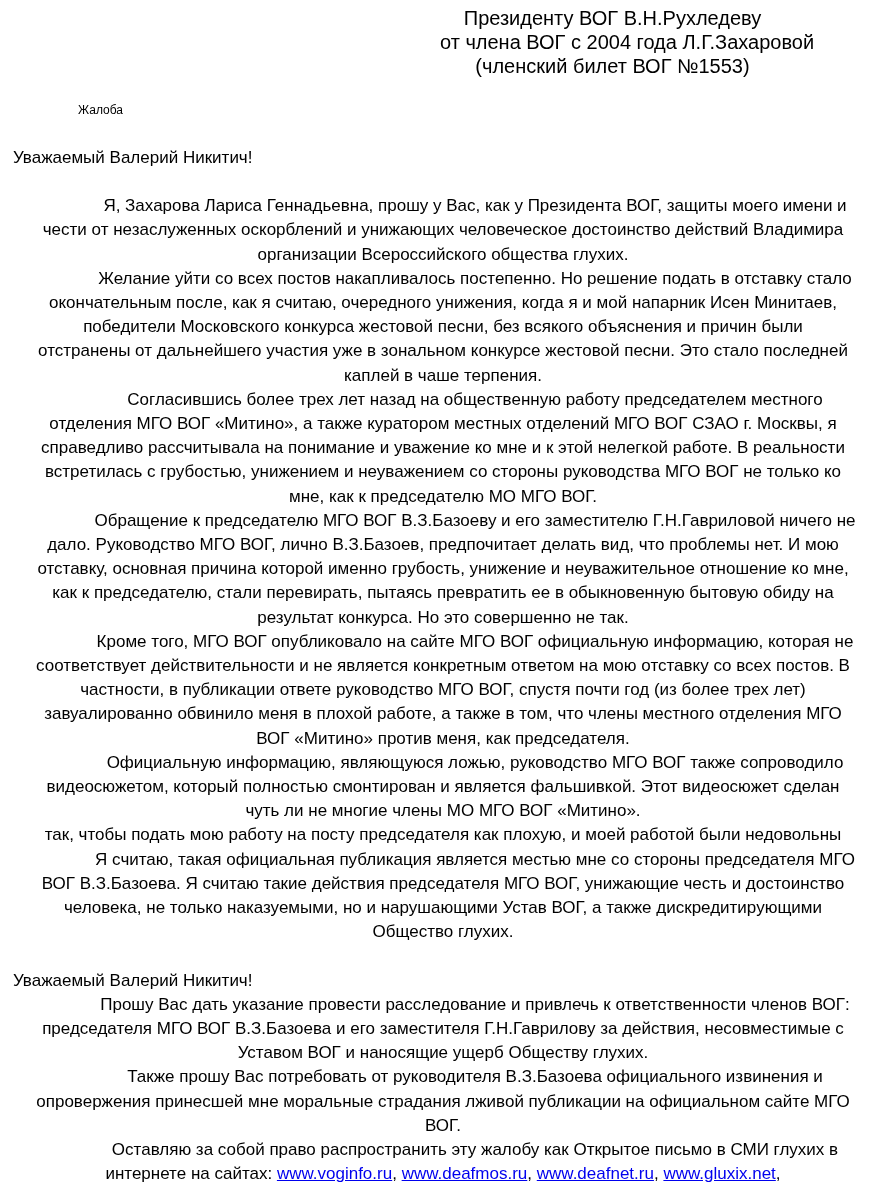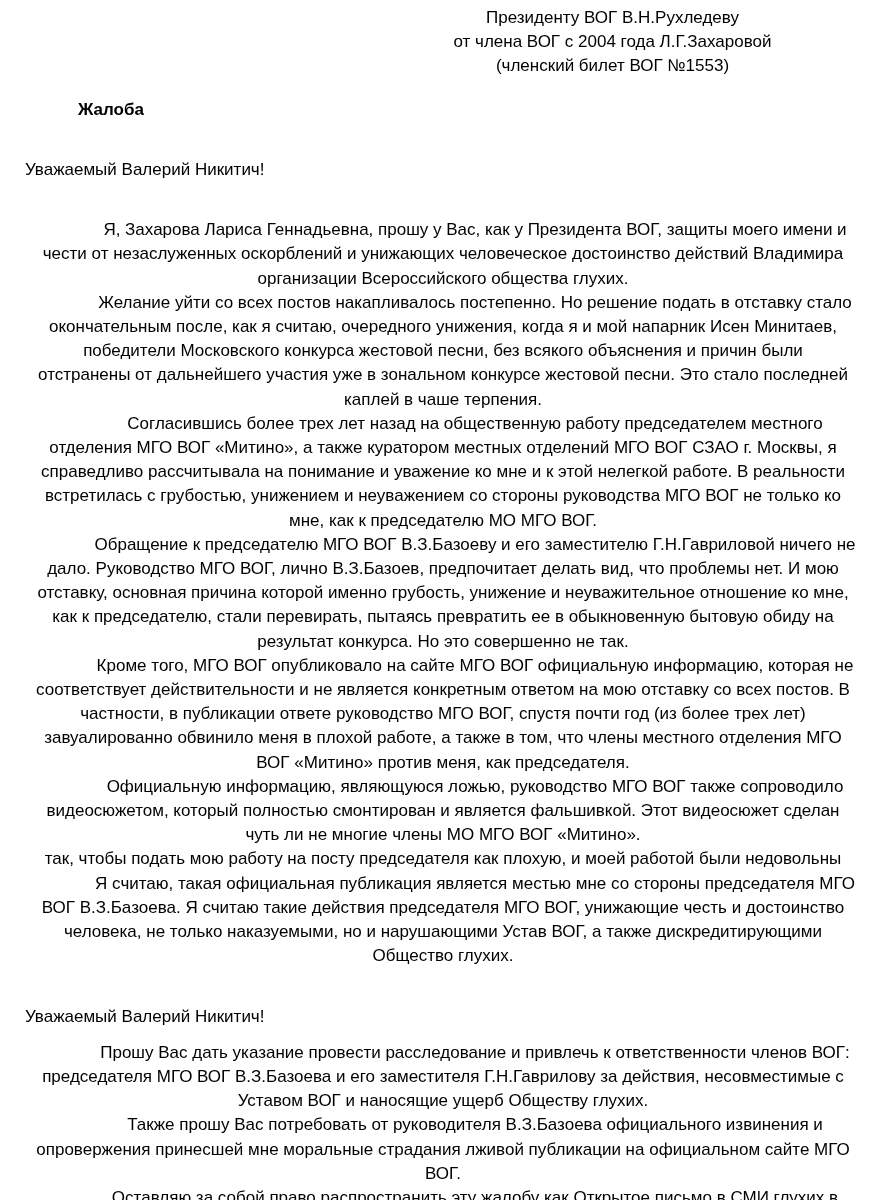--- a/index.html
+++ b/index.html
@@ -1,28 +1,28 @@
 <!DOCTYPE html>
 <html><head>
 <meta charset="utf-8">
 <style>
   html, body { margin: 0; padding: 0; background: #ffffff; }
   body { width: 891px; height: 1200px; overflow: hidden; position: relative;
          font-family: "Liberation Sans", sans-serif; color: #000; }
   .page { position: absolute; left: 0; top: 0; width: 891px; height: 1200px; }
   .addressee { position: absolute; left: 440px; top: 6px; width: 345px; text-align: center;
-               font-size: 17px; line-height: 24px; }
+               font-size: 20px; line-height: 24px; }
   .addressee div { white-space: nowrap; }
-  .title { position: absolute; left: 78px; top: 98px; font-weight: bold; font-size: 17px; line-height: 24px; }
+  .title { position: absolute; left: 78px; top: 98px; font-weight: normal; font-size: 12px; line-height: 24px; }
   .body { position: absolute; left: 13px; top: 146px; width: 860px; font-size: 17px; line-height: 24.2px; }
   .p { margin: 0; text-indent: 0; text-align: center; }
   .gap { height: 24px; }
   .line { white-space: nowrap; display: block; }
   a.link { color: #0000ee; text-decoration: underline; }
-  .salute { margin: 12px; }
+  .salute { margin: 0; }
 </style>
 </head>
 <body>
 
 <div class="page">
 
   <div class="addressee">
     <div>Президенту ВОГ В.Н.Рухледеву</div>
     <div>от члена ВОГ с 2004 года Л.Г.Захаровой</div>
     <div>(членский билет ВОГ №1553)</div>

